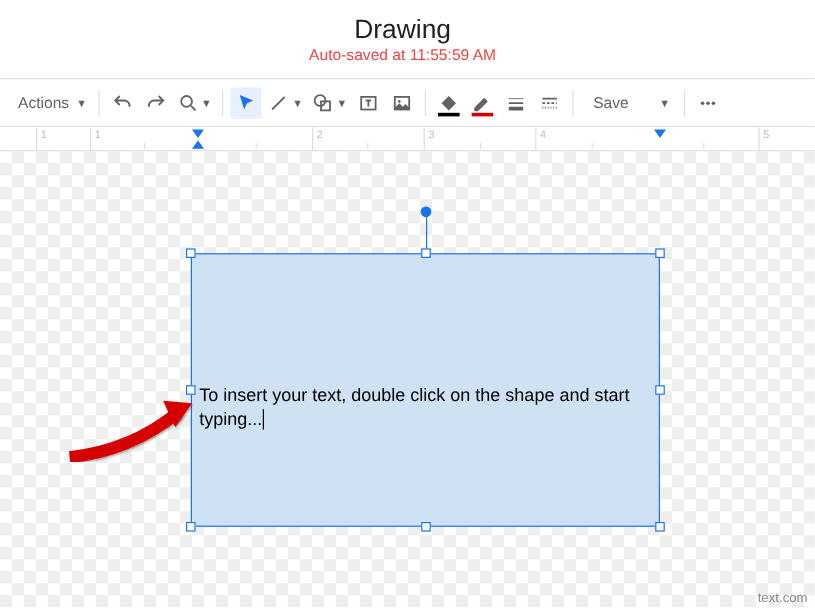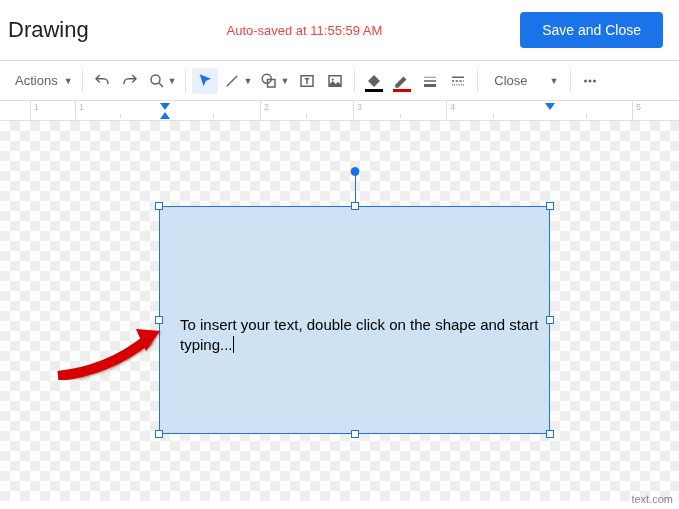--- a/index.html
+++ b/index.html
@@ -1,56 +1,55 @@
 <!DOCTYPE html>
 <html><head>
 <meta charset="utf-8">
 <style>
 * { box-sizing: border-box; margin: 0; padding: 0; }
 body { font-family: Arial, sans-serif; font-size: 13px; color: #202124; width: 679px; height: 509px; overflow: hidden; background: #fff; position: relative; }
-.header { display: flex; align-items: center; justify-content: space-between; padding: 12px 16px 12px 8px; border-bottom: 1px solid #e0e0e0; }
+.header { display: flex; align-items: center; justify-content: space-between; padding: 12px 16px 12px 8px; border-bottom: 1px solid #e0e0e0; flex-direction: column; }
 .title { font-size: 22px; color: #202124; font-weight: 400; }
 .autosave { color: #ef4444; font-size: 13px; }
 .save-btn { background: #1a73e8; color: #fff; border: none; border-radius: 4px; padding: 10px 22px; font-size: 14px; font-weight: 500; cursor: pointer; }
 .toolbar { display: flex; align-items: center; padding: 4px 8px; border-bottom: 1px solid #e0e0e0; gap: 2px; height: 40px; }
 .tb-btn { display: inline-flex; align-items: center; justify-content: center; min-width: 26px; height: 26px; border: none; background: transparent; cursor: pointer; color: #5f6368; border-radius: 3px; padding: 0 3px; }
 .tb-btn.active { background: #e8f0fe; color: #1a73e8; }
 .tb-sep { width: 1px; height: 22px; background: #e0e0e0; margin: 0 4px; }
 .tb-text { font-size: 13px; color: #5f6368; padding: 0 4px; }
 .tb-dd { font-size: 9px; margin-left: 2px; color: #5f6368; }
 .font-sel { display: flex; align-items: center; min-width: 80px; padding: 0 6px; }
 .ruler { height: 20px; border-bottom: 1px solid #e0e0e0; position: relative; background: #fff; font-size: 9px; color: #bbb; overflow: hidden; }
 .ruler-tick { position: absolute; top: 0; height: 100%; border-left: 1px solid #ddd; padding-left: 3px; line-height: 12px; }
 .ruler-tick.minor { height: 5px; top: 13px; border-left: 1px solid #ddd; }
 .ruler-ind { position: absolute; top: 2px; width: 0; height: 0; }
 .ruler-ind.dn { border-left: 5px solid transparent; border-right: 5px solid transparent; border-top: 7px solid #1a73e8; }
 .ruler-ind.up { border-left: 5px solid transparent; border-right: 5px solid transparent; border-bottom: 7px solid #1a73e8; top: 11px; }
 .canvas { position: relative; height: 380px; background-image: linear-gradient(45deg,#eee 25%,transparent 25%),linear-gradient(-45deg,#eee 25%,transparent 25%),linear-gradient(45deg,transparent 75%,#eee 75%),linear-gradient(-45deg,transparent 75%,#eee 75%); background-size: 20px 20px; background-position: 0 0,0 10px,10px -10px,-10px 0; }
 .shape { position: absolute; left: 159px; top: 85px; width: 391px; height: 228px; background: #cfe2f3; border: 1px solid #1a73e8; }
-.shape-text { position: absolute; left: 20px; top: 108px; right: 6px; font-size: 15px; color: #000; line-height: 1.3; }
+.shape-text { position: absolute; left: 6px; top: 108px; right: 6px; font-size: 15px; color: #000; line-height: 1.3; }
 .handle { position: absolute; width: 8px; height: 8px; background: #fff; border: 1.5px solid #1a73e8; }
 .handle.rot { width: 9px; height: 9px; border-radius: 50%; background: #1a73e8; left: 50%; top: -40px; transform: translateX(-50%); }
 .rot-line { position: absolute; left: 50%; top: -32px; width: 1px; height: 32px; background: #1a73e8; }
 .handle.tl { top: -5px; left: -5px; } .handle.tm { top: -5px; left: 50%; transform: translateX(-50%); } .handle.tr { top: -5px; right: -5px; }
 .handle.ml { top: 50%; left: -5px; transform: translateY(-50%); } .handle.mr { top: 50%; right: -5px; transform: translateY(-50%); }
 .handle.bl { bottom: -5px; left: -5px; } .handle.bm { bottom: -5px; left: 50%; transform: translateX(-50%); } .handle.br { bottom: -5px; right: -5px; }
 .cursor { display: inline-block; width: 1px; height: 17px; background: #000; vertical-align: text-bottom; animation: blink 1s infinite; }
 @keyframes blink { 50% { opacity: 0; } }
 .arrow { position: absolute; left: 48px; top: 200px; pointer-events: none; }
 .watermark { position: absolute; right: 6px; bottom: 4px; font-size: 11px; color: #888; }
 .ficon { width:18px; height:18px; display:block; }
 .underline-bar { position:absolute; bottom:2px; left:4px; right:4px; height:3px; }
 </style>
 </head>
 <body>
 
 <div class="header">
   <span class="title">Drawing</span>
   <span class="autosave">Auto-saved at 11:55:59 AM</span>
-  <button class="save-btn">Save and Close</button>
 </div>
 
 <div class="toolbar">
   <button class="tb-btn">
       <span class="tb-text">Actions</span>
       <span class="tb-dd">▼</span>
     </button>
   <span class="tb-sep"></span>
   <button class="tb-btn">
       <svg class="ficon" viewBox="0 0 24 24" fill="none" stroke="#5f6368" stroke-width="2">
@@ -125,21 +124,21 @@
     </button>
   <button class="tb-btn">
       <svg class="ficon" viewBox="0 0 24 24" stroke="#5f6368" stroke-width="2">
         <line x1="4" y1="7" x2="20" y2="7"></line>
         <line x1="4" y1="12" x2="20" y2="12" stroke-dasharray="3 2"></line>
         <line x1="4" y1="17" x2="20" y2="17" stroke-dasharray="1 2"></line>
       </svg>
     </button>
   <span class="tb-sep"></span>
   <div class="tb-btn font-sel">
-      <span class="tb-text">Close</span>
+      <span class="tb-text">Save</span>
       <span class="tb-dd" style="margin-left:auto">▼</span>
     </div>
   <span class="tb-sep"></span>
   <button class="tb-btn">
       <svg class="ficon" viewBox="0 0 24 24" fill="#5f6368">
         <circle cx="6" cy="12" r="2"></circle>
         <circle cx="12" cy="12" r="2"></circle>
         <circle cx="18" cy="12" r="2"></circle>
       </svg>
     </button>

